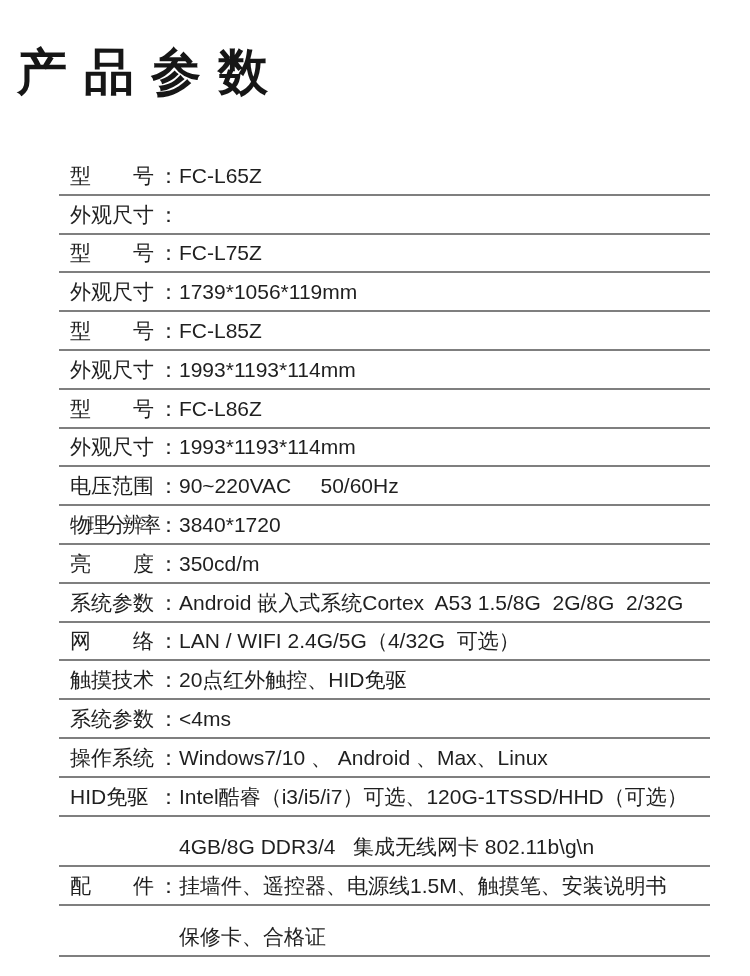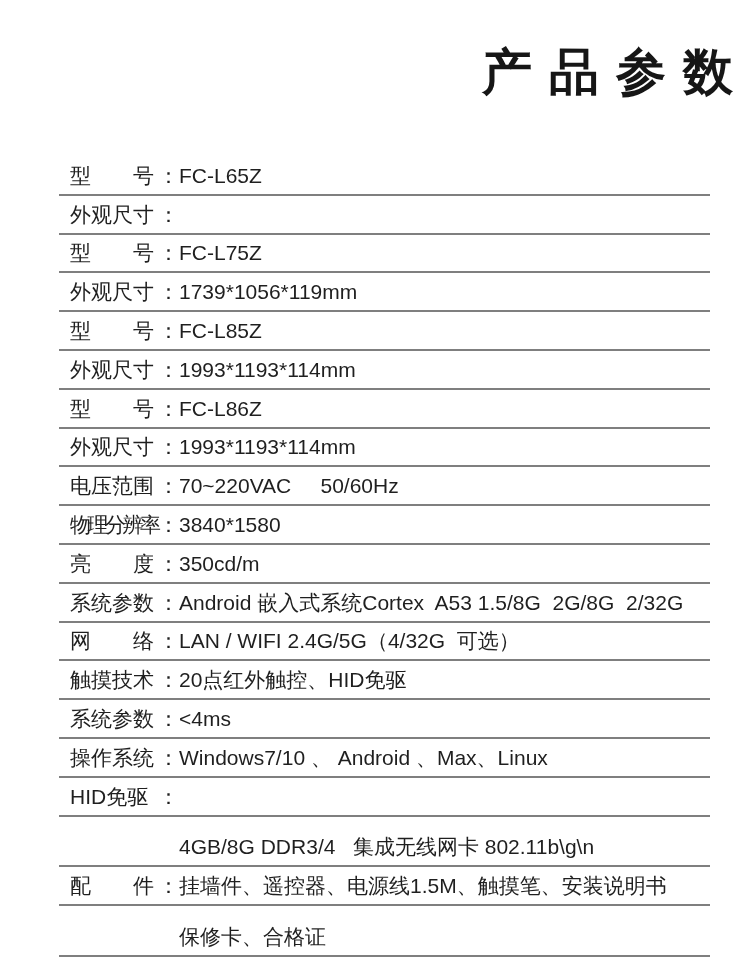--- a/index.html
+++ b/index.html
@@ -13,21 +13,21 @@
     height: 976px;
     background: var(--page-bg, #ffffff);
     font-family: "Liberation Sans", "DejaVu Sans", sans-serif;
     color: var(--text-color, #1f1f1f);
     overflow: hidden;
   }
   .title {
     margin: 0;
     padding-top: 44px;
     padding-left: 17px; 
-    text-align: right;
+    text-align: left;
     font-size: 50px;
     line-height: 1.15;
     font-weight: bold;
     letter-spacing: 17px;
     color: var(--title-color, #161616);
     white-space: nowrap;
   }
   .spec-table {
     position: absolute;
     top: 157px;
@@ -108,26 +108,26 @@
     <span class="spec-value">FC-L86Z</span>
   </div>
       <div class="spec-row">
     <span class="spec-label">外观尺寸</span>
     <span class="spec-colon">：</span>
     <span class="spec-value">1993*1193*114mm</span>
   </div>
       <div class="spec-row">
     <span class="spec-label">电压范围</span>
     <span class="spec-colon">：</span>
-    <span class="spec-value">70~220VAC     50/60Hz</span>
+    <span class="spec-value">90~220VAC     50/60Hz</span>
   </div>
       <div class="spec-row">
     <span class="spec-label tight">物理分辨率</span>
     <span class="spec-colon">：</span>
-    <span class="spec-value">3840*1580</span>
+    <span class="spec-value">3840*1720</span>
   </div>
       <div class="spec-row">
     <span class="spec-label">亮　　度</span>
     <span class="spec-colon">：</span>
     <span class="spec-value">350cd/m</span>
   </div>
       <div class="spec-row">
     <span class="spec-label">系统参数</span>
     <span class="spec-colon">：</span>
     <span class="spec-value">Android 嵌入式系统Cortex  A53 1.5/8G  2G/8G  2/32G</span>
@@ -148,20 +148,21 @@
     <span class="spec-value">&lt;4ms</span>
   </div>
       <div class="spec-row">
     <span class="spec-label">操作系统</span>
     <span class="spec-colon">：</span>
     <span class="spec-value">Windows7/10 、 Android 、Max、Linux</span>
   </div>
       <div class="spec-row">
     <span class="spec-label">HID免驱</span>
     <span class="spec-colon">：</span>
+    <span class="spec-value">Intel酷睿（i3/i5/i7）可选、120G-1TSSD/HHD（可选）</span>
   </div>
       <div class="spec-row cont">
 
     <span class="spec-value">4GB/8G DDR3/4   集成无线网卡 802.11b\g\n</span>
   </div>
       <div class="spec-row">
     <span class="spec-label">配　　件</span>
     <span class="spec-colon">：</span>
     <span class="spec-value">挂墙件、遥控器、电源线1.5M、触摸笔、安装说明书</span>
   </div>

